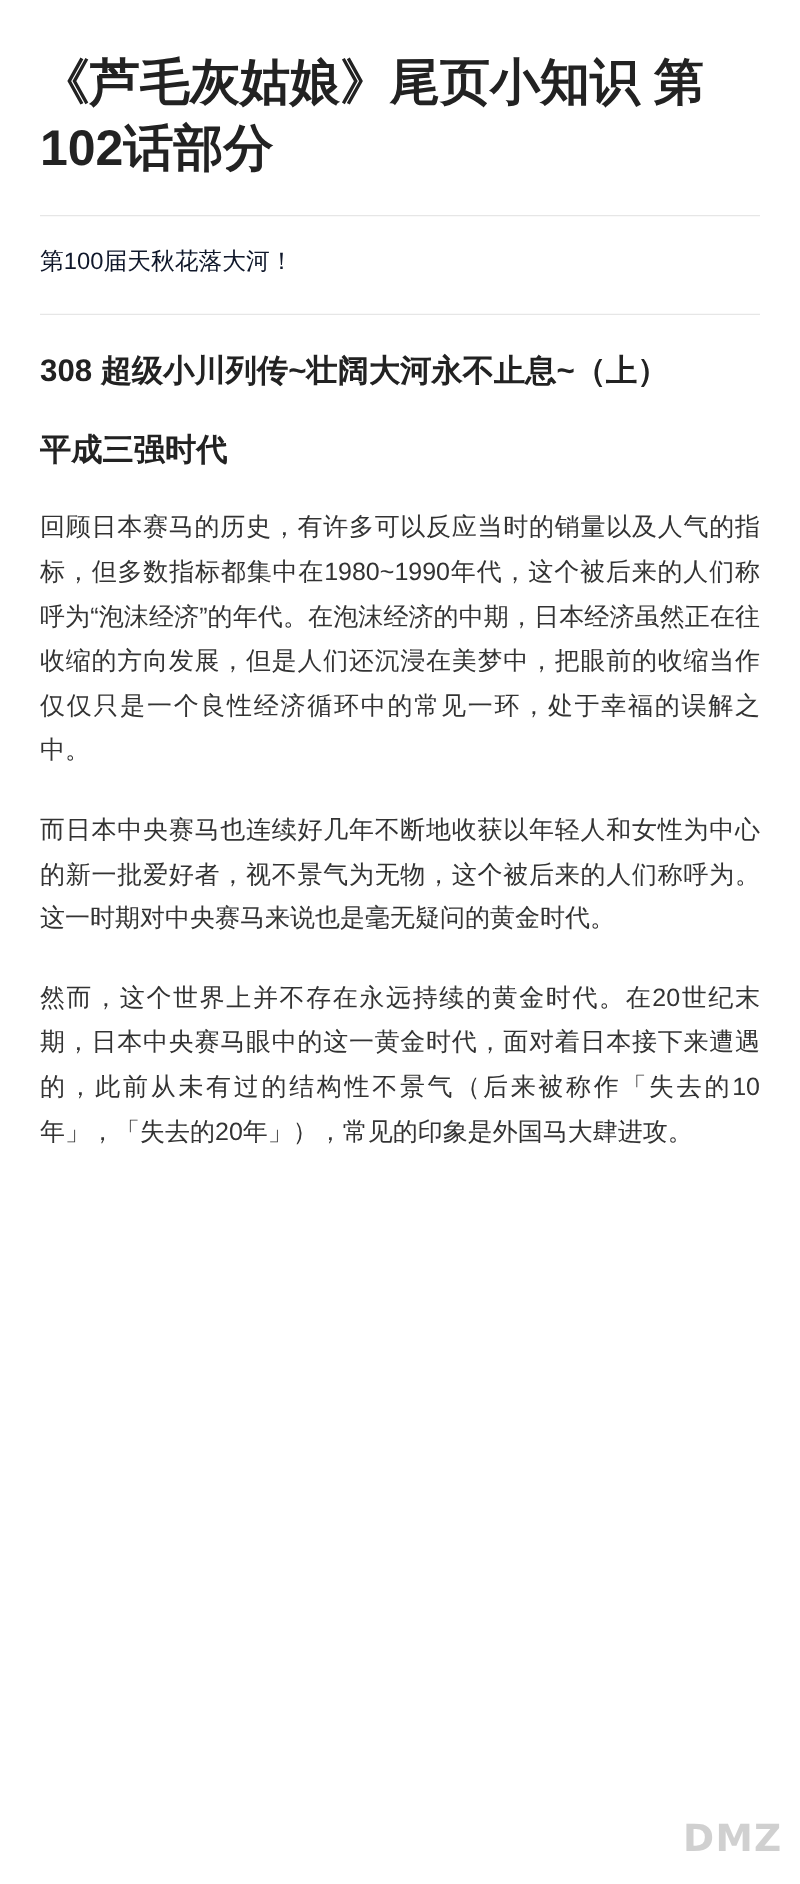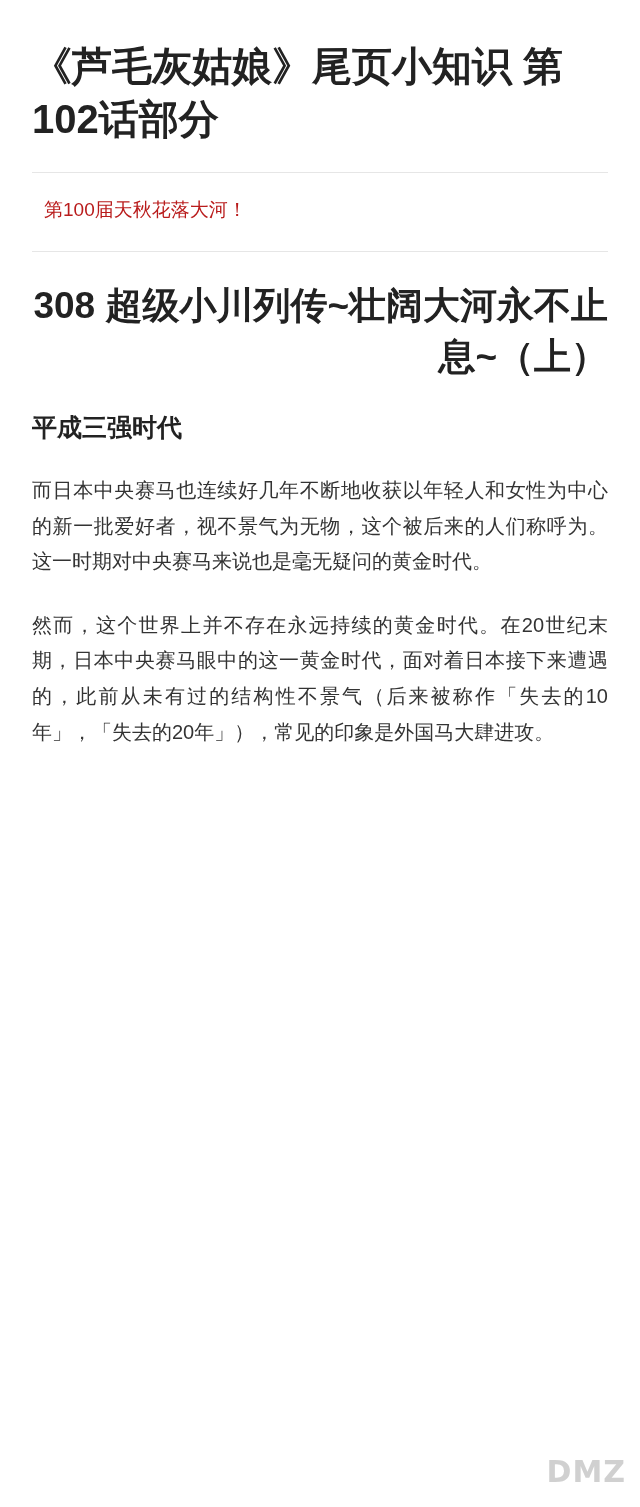--- a/index.html
+++ b/index.html
@@ -30,30 +30,29 @@
   }
   .divider {
     border: none;
     border-top: 1px solid #e6e6e6;
     margin: 0;
     height: 0;
   }
   .lead {
     font-size: 19px;
     line-height: 1.6;
-    color: #b91c1c;
-    margin: 22px 0 26px 12px;
+    color: #0f172a;
+    margin: 22px 0 26px 0;
   }
   .section-title {
-    font-size: 37px;
+    font-size: 25px;
     line-height: 1.38;
     font-weight: bold;
     color: #222222;
     margin: 28px 0 30px 0;
-    text-align: right;
   }
   .subsection-title {
     font-size: 25px;
     line-height: 1.4;
     font-weight: bold;
     color: #222222;
     margin: 0 0 26px 0;
     font-family: Liberation Mono, monospace;
   }
   .para {
@@ -85,18 +84,19 @@
   <hr class="divider">
 
   <p class="lead">第100届天秋花落大河！</p>
 
   <hr class="divider">
 
   <h2 class="section-title">308 超级小川列传~壮阔大河永不止息~（上）</h2>
 
   <h3 class="subsection-title">平成三强时代</h3>
 
+  <p class="para">回顾日本赛马的历史，有许多可以反应当时的销量以及人气的指标，但多数指标都集中在1980~1990年代，这个被后来的人们称呼为“泡沫经济”的年代。在泡沫经济的中期，日本经济虽然正在往收缩的方向发展，但是人们还沉浸在美梦中，把眼前的收缩当作仅仅只是一个良性经济循环中的常见一环，处于幸福的误解之中。</p>
   <p class="para">而日本中央赛马也连续好几年不断地收获以年轻人和女性为中心的新一批爱好者，视不景气为无物，这个被后来的人们称呼为。这一时期对中央赛马来说也是毫无疑问的黄金时代。</p>
   <p class="para">然而，这个世界上并不存在永远持续的黄金时代。在20世纪末期，日本中央赛马眼中的这一黄金时代，面对着日本接下来遭遇的，此前从未有过的结构性不景气（后来被称作「失去的10年」，「失去的20年」），常见的印象是外国马大肆进攻。</p>
 
 </div>
 
 <div class="watermark">DMZ</div>
 
 </body></html>

